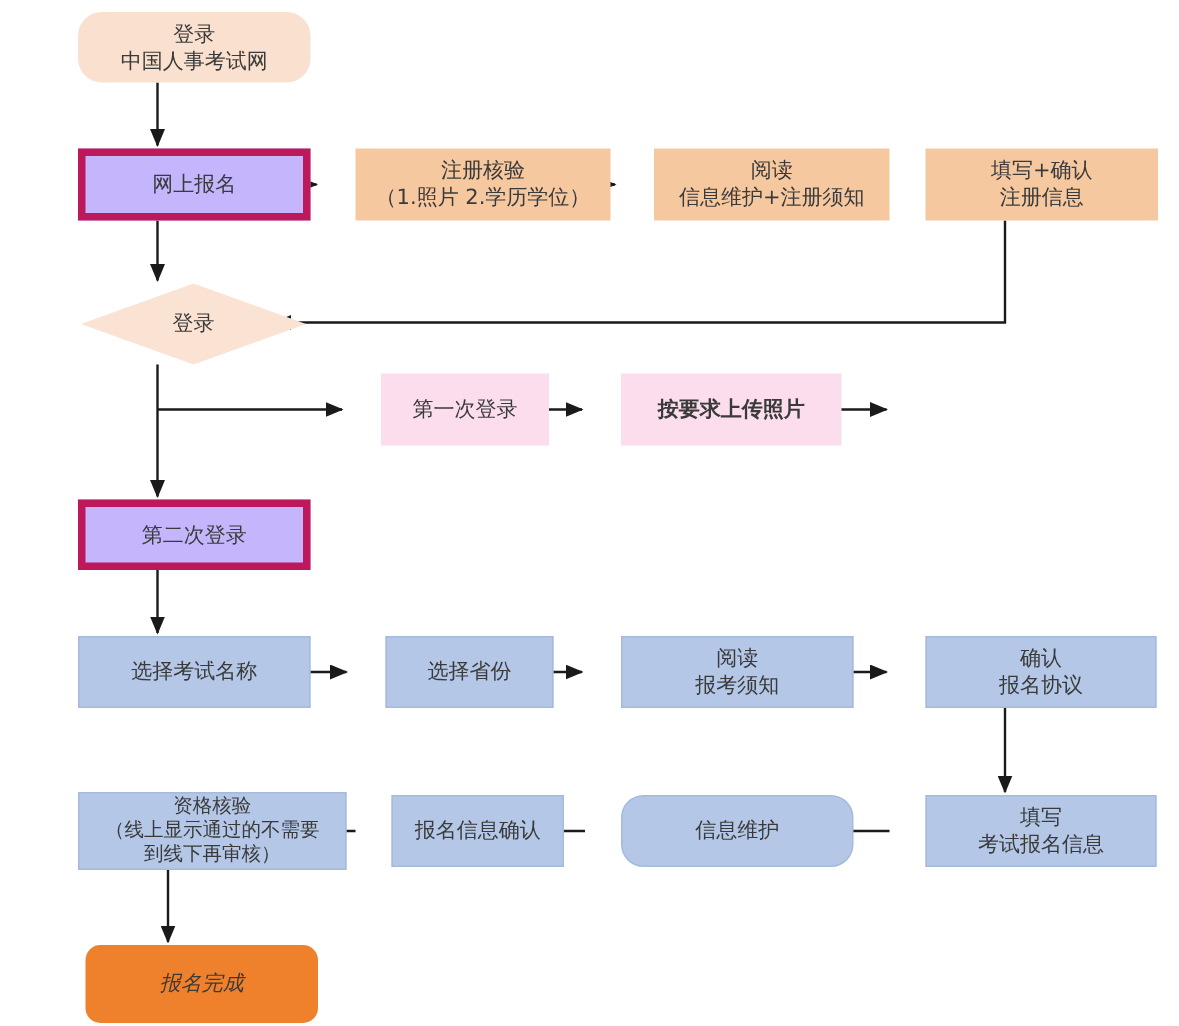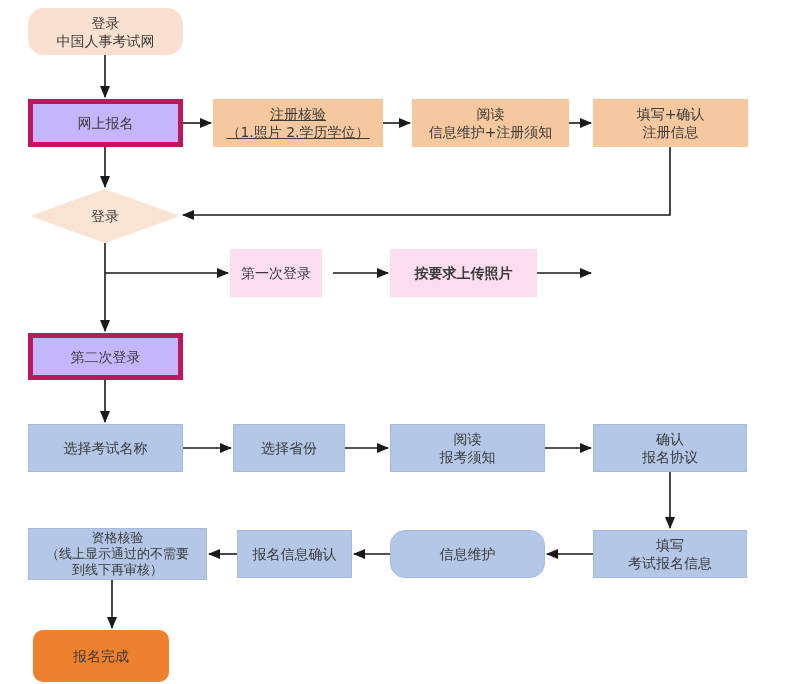--- a/index.html
+++ b/index.html
@@ -12,20 +12,21 @@
   }
   .connectors{position:absolute;left:0;top:0;width:786px;height:684px;}
   .node{
     position:absolute;
     display:flex;flex-direction:column;
     align-items:center;justify-content:center;
     text-align:center;
     font-size:14px;line-height:18px;
     color:#3a3a3a;
     box-sizing:border-box;
+    margin-left:24px;
   }
   .peach{background:#FAE0CE;}
   .orange{background:#F6C8A0;}
   .yellow{background:#c4b5fd;border:5px solid #be185d;}
   .pink{background:#FBDDEE;}
   .blue{background:#B4C7E7;border:1px solid #A5BADD;}
   .finish-box{background:#F0812C;border-radius:10px;}
   .rounded-lg{border-radius:16px;}
   .diamond{
     background:#FAE3D3;
@@ -68,38 +69,38 @@
   </svg>
 
   <div class="node peach rounded-lg" style="left:28px;top:8px;width:155px;height:47px;">
     <span>登录</span>
     <span>中国人事考试网</span>
   </div>
 
   <div class="node yellow" style="left:28px;top:99px;width:155px;height:48px;">
     <span>网上报名</span>
   </div>
-  <div class="node orange" style="left:213px;top:99px;width:170px;height:48px;text-decoration:underline;">
+  <div class="node orange" style="left:213px;top:99px;width:170px;height:48px;">
     <span>注册核验</span>
     <span>（1.照片 2.学历学位）</span>
   </div>
   <div class="node orange" style="left:412px;top:99px;width:157px;height:48px;">
     <span>阅读</span>
     <span>信息维护+注册须知</span>
   </div>
   <div class="node orange" style="left:593px;top:99px;width:155px;height:48px;">
     <span>填写+确认</span>
     <span>注册信息</span>
   </div>
 
   <div class="node diamond" style="left:30px;top:189px;width:150px;height:54px;">
     <span>登录</span>
   </div>
 
-  <div class="node pink" style="left:230px;top:249px;width:92px;height:48px;">
+  <div class="node pink" style="left:230px;top:249px;width:112px;height:48px;">
     <span>第一次登录</span>
   </div>
   <div class="node pink" style="left:390px;top:249px;width:147px;height:48px;font-weight:bold;">
     <span>按要求上传照片</span>
   </div>
 
   <div class="node yellow" style="left:28px;top:333px;width:155px;height:47px;">
     <span>第二次登录</span>
   </div>
 
@@ -127,17 +128,17 @@
   </div>
   <div class="node blue" style="left:237px;top:530px;width:115px;height:48px;">
     <span>报名信息确认</span>
   </div>
   <div class="node blue small" style="left:28px;top:528px;width:179px;height:52px;">
     <span>资格核验</span>
     <span>（线上显示通过的不需要</span>
     <span>到线下再审核）</span>
   </div>
 
-  <div class="node finish-box" style="left:33px;top:630px;width:136px;height:52px;">
+  <div class="node finish-box" style="left:33px;top:630px;width:155px;height:52px;font-style:italic;">
     <span>报名完成</span>
   </div>
 
 </div>
 
 </body></html>

